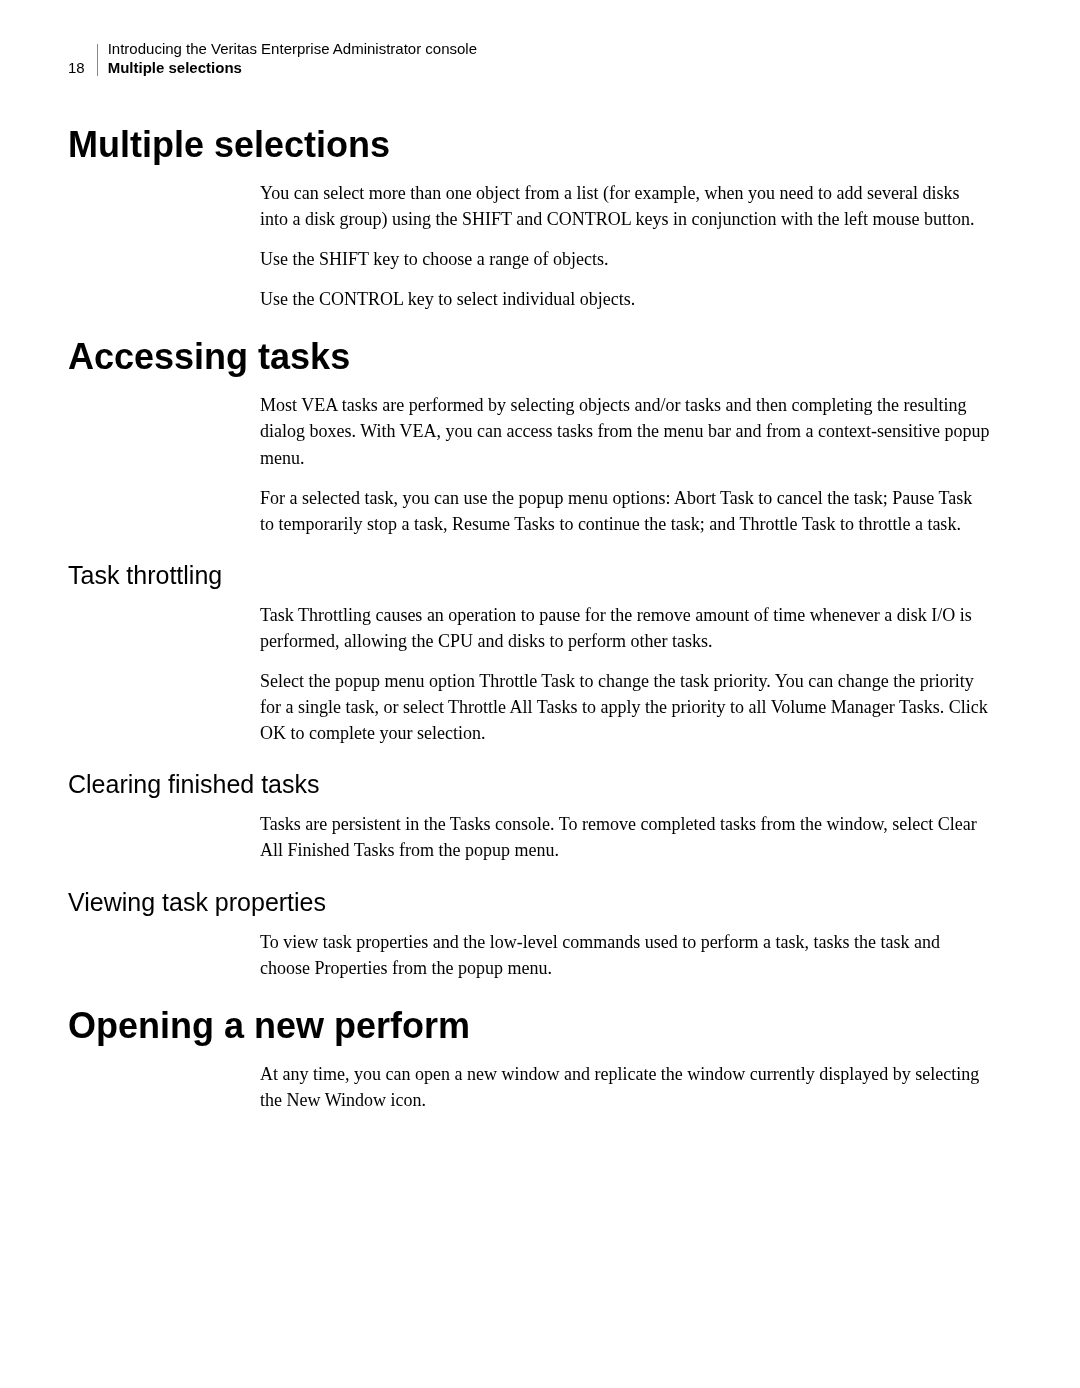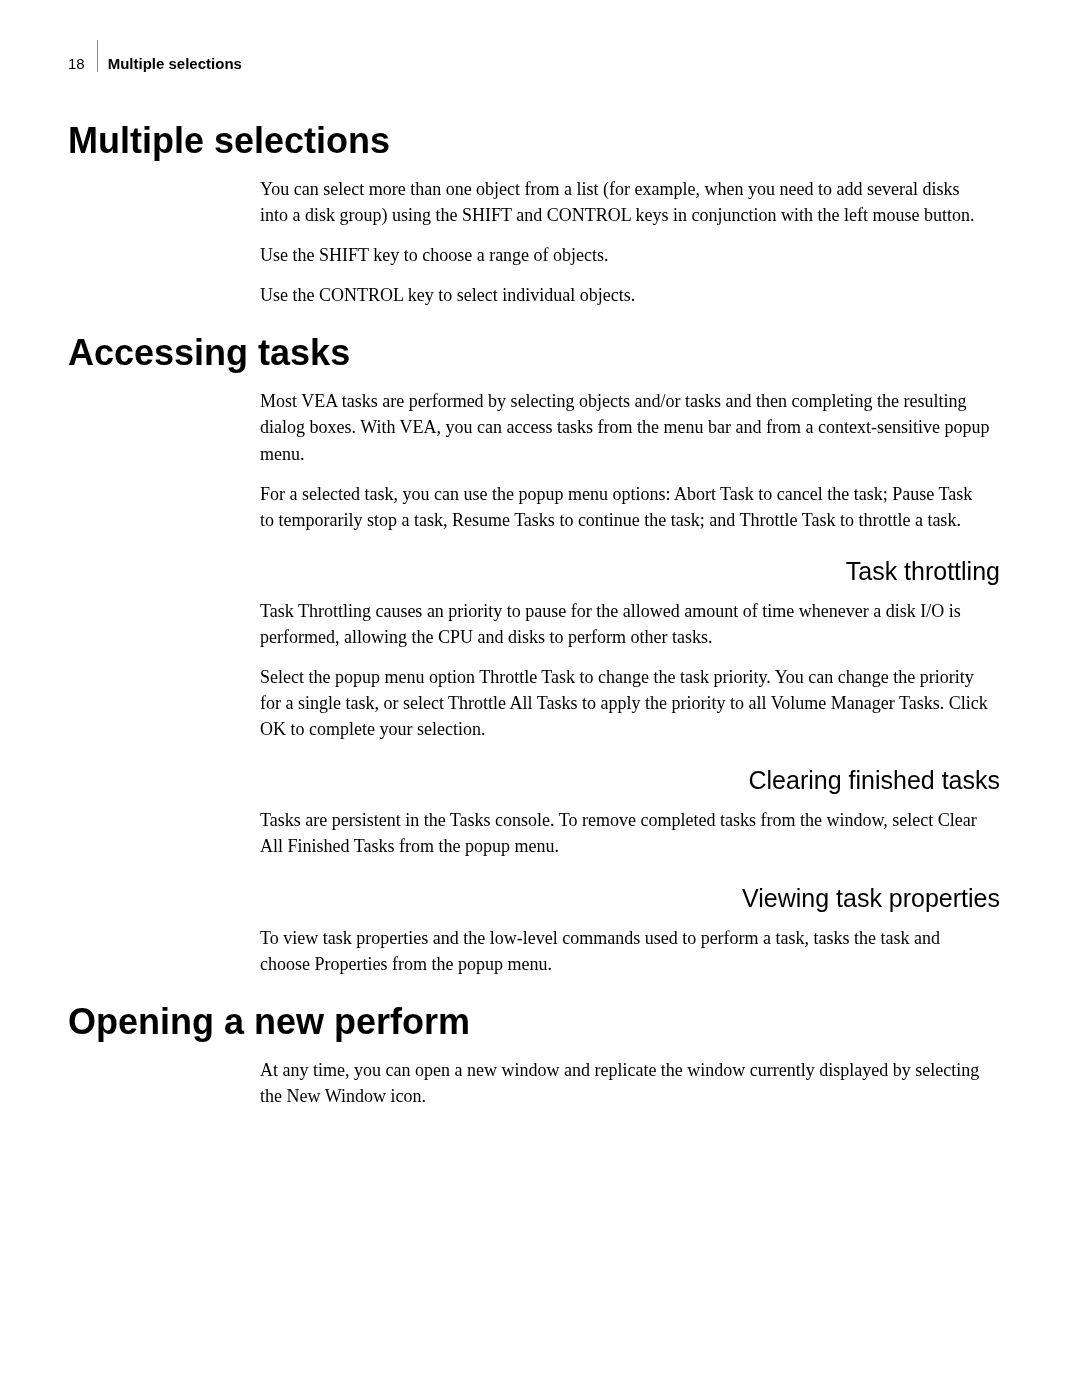--- a/index.html
+++ b/index.html
@@ -58,21 +58,20 @@
       margin-bottom: 14px;
       margin-top: 24px;
     }
     .h2 {
       font-family: 'Helvetica Neue', Arial, sans-serif;
       font-size: 25px;
       font-weight: 400;
       color: #000;
       margin-top: 24px;
       margin-bottom: 12px;
-      text-align: right;
     }
     .body-text {
       font-family: Georgia, 'Times New Roman', serif;
       font-size: 18px;
       line-height: 1.45;
       color: #000;
       margin-left: 192px;
       margin-bottom: 14px;
       max-width: 730px;
     }
@@ -80,37 +79,38 @@
       font-weight: 400;
     }
   </style>
 </head>
 <body>
 
 <div class="header">
   <span class="page-number">18</span>
   <div class="header-divider"></div>
   <div class="header-text">
+    <span class="header-line1">Introducing the Veritas Enterprise Administrator console</span>
     <span class="header-line2">Multiple selections</span>
   </div>
 </div>
 
 <h1 class="h1">Multiple selections</h1>
 <p class="body-text">You can select more than one object from a list (for example, when you need to add several disks into a disk group) using the SHIFT and CONTROL keys in conjunction with the left mouse button.</p>
 <p class="body-text">Use the SHIFT key to choose a range of objects.</p>
 <p class="body-text">Use the CONTROL key to select individual objects.</p>
 
 <h1 class="h1">Accessing tasks</h1>
 <p class="body-text">Most VEA tasks are performed by selecting objects and/or tasks and then completing the resulting dialog boxes. With VEA, you can access tasks from the menu bar and from a context-sensitive popup menu.</p>
 <p class="body-text">
   <span>For a selected task, you can use the popup menu options: </span><span class="bold">Abort Task</span><span> to cancel the task; </span><span class="bold">Pause Task</span><span> to temporarily stop a task, </span><span class="bold">Resume Tasks</span><span> to continue the task; and </span><span class="bold">Throttle Task</span><span> to throttle a task.</span>
 </p>
 
 <h2 class="h2">Task throttling</h2>
-<p class="body-text">Task Throttling causes an priority to pause for the allowed amount of time whenever a disk I/O is performed, allowing the CPU and disks to perform other tasks.</p>
+<p class="body-text">Task Throttling causes an operation to pause for the remove amount of time whenever a disk I/O is performed, allowing the CPU and disks to perform other tasks.</p>
 <p class="body-text">Select the popup menu option Throttle Task to change the task priority. You can change the priority for a single task, or select Throttle All Tasks to apply the priority to all Volume Manager Tasks. Click OK to complete your selection.</p>
 
 <h2 class="h2">Clearing finished tasks</h2>
 <p class="body-text">Tasks are persistent in the Tasks console. To remove completed tasks from the window, select Clear All Finished Tasks from the popup menu.</p>
 
 <h2 class="h2">Viewing task properties</h2>
 <p class="body-text">To view task properties and the low-level commands used to perform a task, tasks the task and choose Properties from the popup menu.</p>
 
 <h1 class="h1">Opening a new perform</h1>
 <p class="body-text">At any time, you can open a new window and replicate the window currently displayed by selecting the New Window icon.</p>

